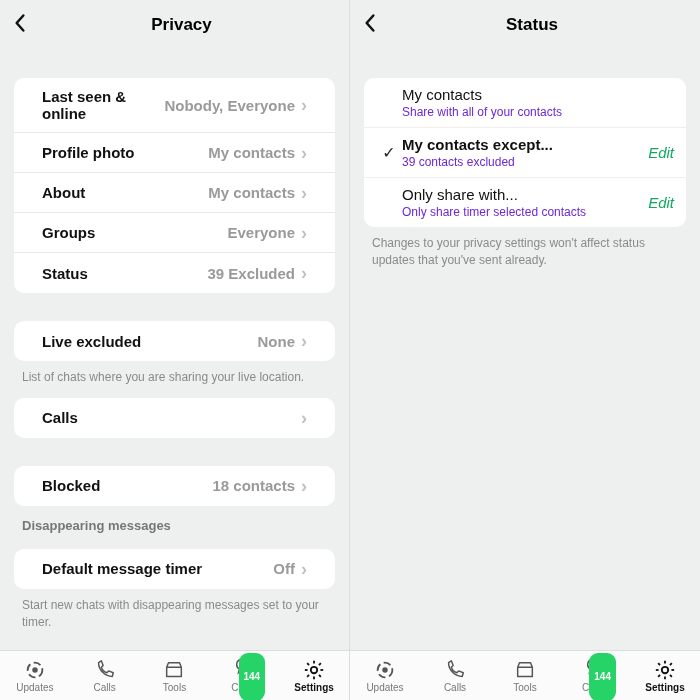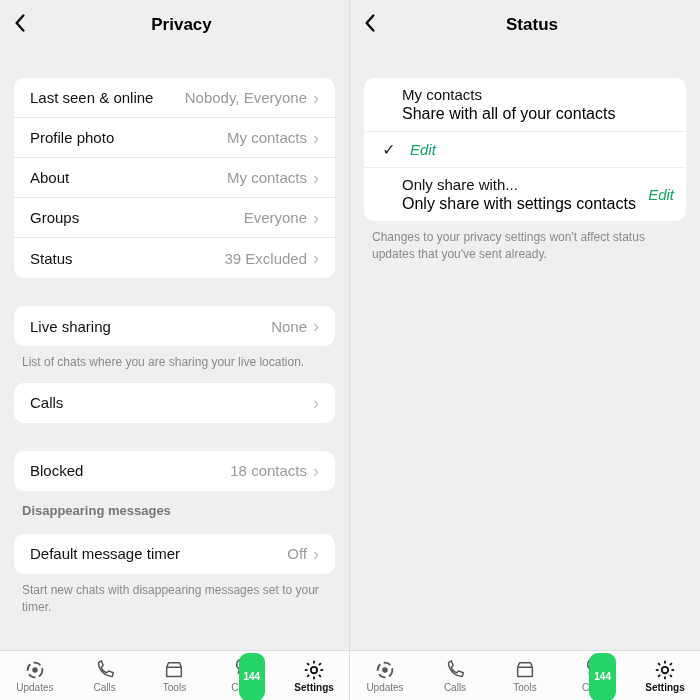--- a/index.html
+++ b/index.html
@@ -6,35 +6,35 @@
   body { background: #fff; width: 700px; height: 700px; overflow: hidden; }
   .wrap { display: flex; width: 700px; height: 700px; }
   .phone { width: 350px; height: 700px; background: #eef0ef; display: flex; flex-direction: column; position: relative; border-right: 1px solid #ddd; }
   .phone:last-child { border-right: none; }
   .hdr { height: 50px; display: flex; align-items: center; justify-content: center; position: relative; padding-left: 14px; }
   .back { position: absolute; left: 12px; top: 50%; transform: translateY(-50%); font-size: 24px; font-weight: 600; line-height: 1; cursor: pointer; }
   .title { font-size: 17px; font-weight: 700; }
   .content { flex: 1; overflow-y: auto; padding: 0 14px 14px 14px; }
   .group { background: #fff; border-radius: 10px; overflow: hidden; margin-top: 28px; }
   .grouptight { margin-top: 12px; }
-  .row { display: flex; align-items: center; min-height: 40px; padding: 10px 16px; border-bottom: 1px solid #e8e8e8; cursor: pointer; }
+  .row { display: flex; align-items: center; min-height: 40px; padding: 10px 28px; border-bottom: 1px solid #e8e8e8; cursor: pointer; font-weight: bold; }
   .row:last-child { border-bottom: none; }
   .row .lbl { flex: 1; font-size: 15px; color: #111; }
   .row .val { font-size: 15px; color: #9a9a9a; margin-right: 6px; text-align: right; }
   .chev { color: #c0c0c0; font-size: 18px; line-height: 1; }
   .footer-note { font-size: 12px; color: #8a8a8a; padding: 8px 8px 0 8px; line-height: 1.4; }
   .section-title { font-size: 13px; font-weight: 600; color: #777; padding: 12px 8px 4px 8px; }
   
   .opt { display: flex; align-items: center; padding: 8px 12px; border-bottom: 1px solid #eee; }
   .opt:last-child { border-bottom: none; }
   .check { width: 26px; text-align: center; font-size: 16px; color: #222; }
   .optbody { flex: 1; display: flex; flex-direction: column; }
   .opttitle { font-size: 15px; color: #111; }
   .opttitle.bold { font-weight: 700; }
-  .optsub { font-size: 16px; color: #000000; margin-top: 2px; }
+  .optsub { font-size: 12px; color: #6d28d9; margin-top: 2px; }
   .editbtn { color: #12a562; font-size: 15px; padding-left: 8px; cursor: pointer; font-style: italic; }
   
   .tabbar { position: absolute; left: 0; right: 0; bottom: 0; height: 50px; background: #fbfbfb; border-top: 1px solid #ddd; display: flex; }
   .tab { flex: 1; display: flex; flex-direction: column; align-items: center; justify-content: center; font-size: 10px; color: #777; position: relative; cursor: pointer; }
   .tab.active { color: #111; font-weight: 600; }
   .tab svg { width: 22px; height: 22px; margin-bottom: 1px; }
   .badge { position: absolute; top: 2px; right: 14px; background: #25d366; color: #fff; font-size: 10px; font-weight: 600; padding: 18px 5px; border-radius: 9px; line-height: 1.2; }
   .content { padding-bottom: 60px; }
 </style>
 </head>
@@ -77,21 +77,21 @@
         </div>
         <div class="row">
           <span class="lbl">Status</span>
           <span class="val">39 Excluded</span>
           <span class="chev">›</span>
         </div>
       </div>
 
       <div class="group">
         <div class="row">
-          <span class="lbl">Live sharing</span>
+          <span class="lbl">Live excluded</span>
           <span class="val">None</span>
           <span class="chev">›</span>
         </div>
       </div>
       <div class="footer-note">List of chats where you are sharing your live location.</div>
 
       <div class="group grouptight">
         <div class="row">
           <span class="lbl">Calls</span>
           <span class="val"></span>
@@ -181,27 +181,31 @@
       <div class="group">
         <div class="opt">
           <div class="check"></div>
           <div class="optbody">
             <div class="opttitle">My contacts</div>
             <div class="optsub">Share with all of your contacts</div>
           </div>
         </div>
         <div class="opt">
           <div class="check">✓</div>
+          <div class="optbody">
+            <div class="opttitle bold">My contacts except...</div>
+            <div class="optsub">39 contacts excluded</div>
+          </div>
           <div class="editbtn">Edit</div>
         </div>
         <div class="opt">
           <div class="check"></div>
           <div class="optbody">
             <div class="opttitle">Only share with...</div>
-            <div class="optsub">Only share with settings contacts</div>
+            <div class="optsub">Only share timer selected contacts</div>
           </div>
           <div class="editbtn">Edit</div>
         </div>
       </div>
 
       <div class="footer-note">Changes to your privacy settings won't affect status updates that you've sent already.</div>
 
     </div>
 
     <div class="tabbar">

